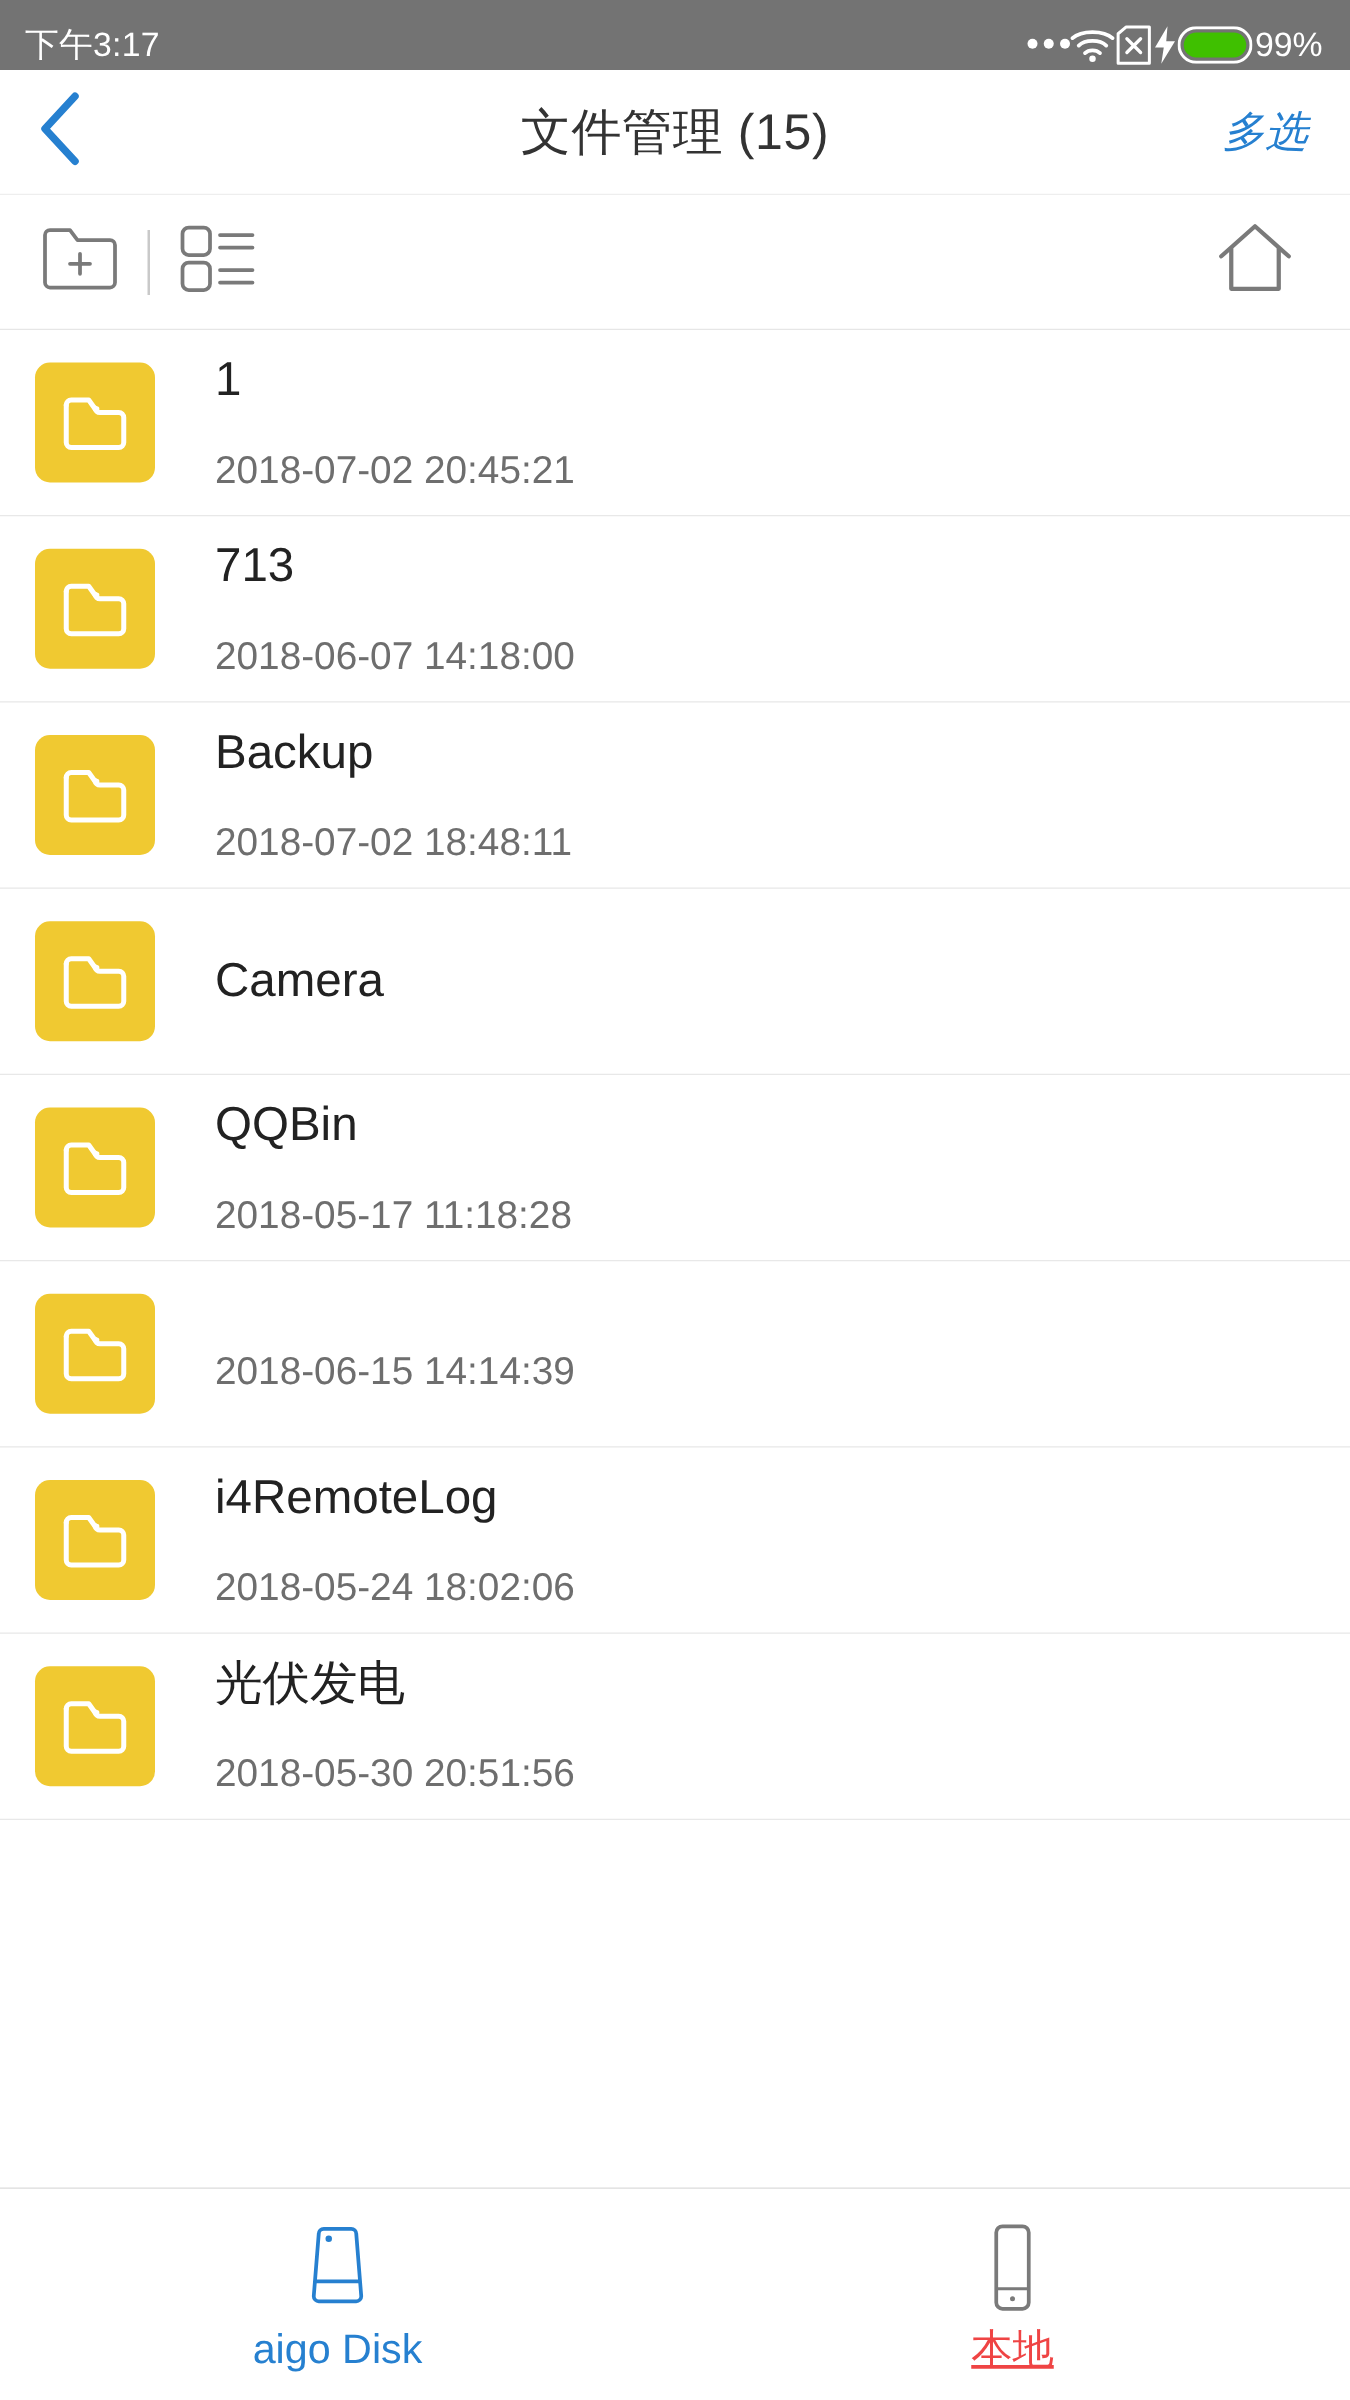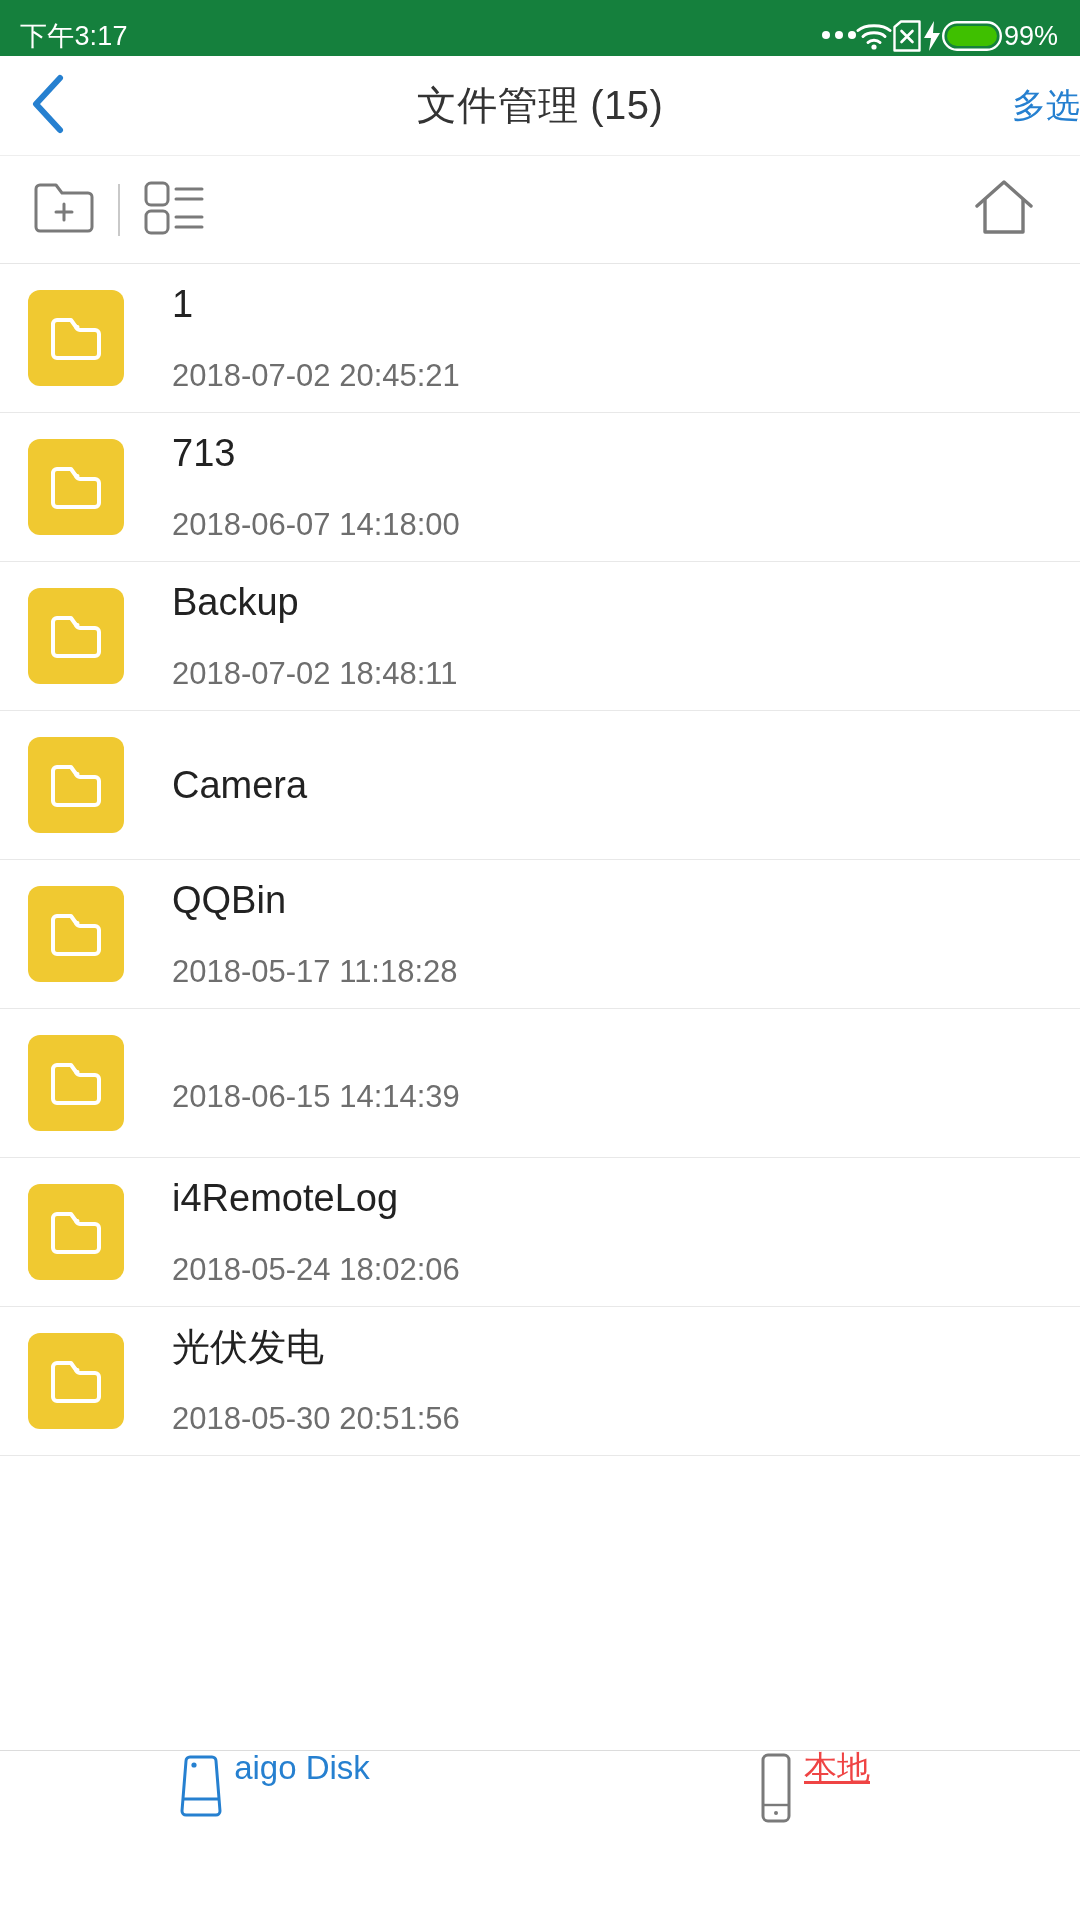--- a/index.html
+++ b/index.html
@@ -6,21 +6,21 @@
   html, body {
     width:1080px; height:1920px;
     background:#ffffff;
     font-family:"Liberation Sans","DejaVu Sans",sans-serif;
     overflow:hidden;
   }
   .screen { width:1080px; height:1920px; display:flex; flex-direction:column; position:relative; }
 
   
   .statusbar {
-    height:56px; background:#15803d; color:#ffffff;
+    height:56px; background:#737373; color:#ffffff;
     display:flex; align-items:center; justify-content:space-between;
     padding:16px 22px 0 20px; flex:none;
   }
   .status-time { font-size:27px; letter-spacing:.2px; line-height:1; }
   .status-right { display:flex; align-items:center; }
   .dots { display:flex; align-items:flex-end; gap:5px; padding-bottom:3px; }
   .dots i { width:8px; height:8px; border-radius:50%; background:#ffffff; display:block; }
   .status-right svg { display:block; }
   .battery-pct { font-size:27px; line-height:1; margin-left:2px; }
 
@@ -32,22 +32,22 @@
   }
   .back-btn {
     width:120px; height:100%; display:flex; align-items:center; padding-left:28px;
   }
   .page-title {
     position:absolute; left:0; right:0; text-align:center;
     font-size:40px; color:#333333; letter-spacing:.5px;
     pointer-events:none;
   }
   .multi-select {
-    margin-left:auto; 
-    font-size:34px; color:#2680d0;
+    margin-left:auto; padding-right:34px;
+    font-size:34px; color:#2680d0;font-style:italic;
   }
 
   
   .toolbar {
     height:108px; flex:none; background:#ffffff;
     display:flex; align-items:center; padding:0 36px 0 24px;
     border-bottom:1px solid #e6e6e6;
   }
   .tool-group { display:flex; align-items:center; }
   .tool-btn { width:80px; height:80px; display:flex; align-items:center; justify-content:center; }
@@ -70,22 +70,22 @@
   .file-name { font-size:38px; color:#222222; line-height:1.28; }
   .file-date { font-size:31px; color:#6e6e6e; line-height:1.3; margin-top:28px; }
 
   
   .tabbar {
     height:170px; flex:none; background:#ffffff;
     border-top:1px solid #dcdcdc;
     display:flex;
   }
   .tab {
-    flex:1; display:flex; 
-    justify-content:center; gap:2px;
+    flex:1; display:flex; flex-direction:column;
+    align-items:center; justify-content:center; gap:2px;
   }
   .tab-label { font-size:33px; line-height:1; }
   .tab.active .tab-label { color:#2680d0; }
   .tab.inactive .tab-label { color:#ef4444;text-decoration:underline; }
 </style>
 </head>
 <body>
 
 <div class="screen">
 

